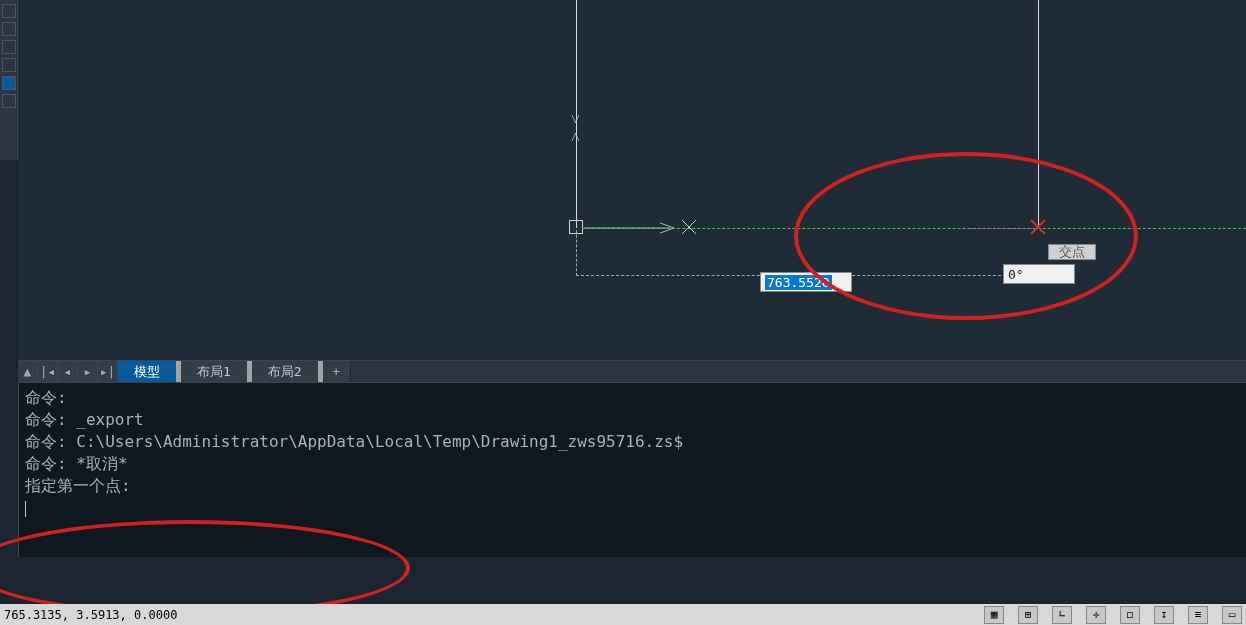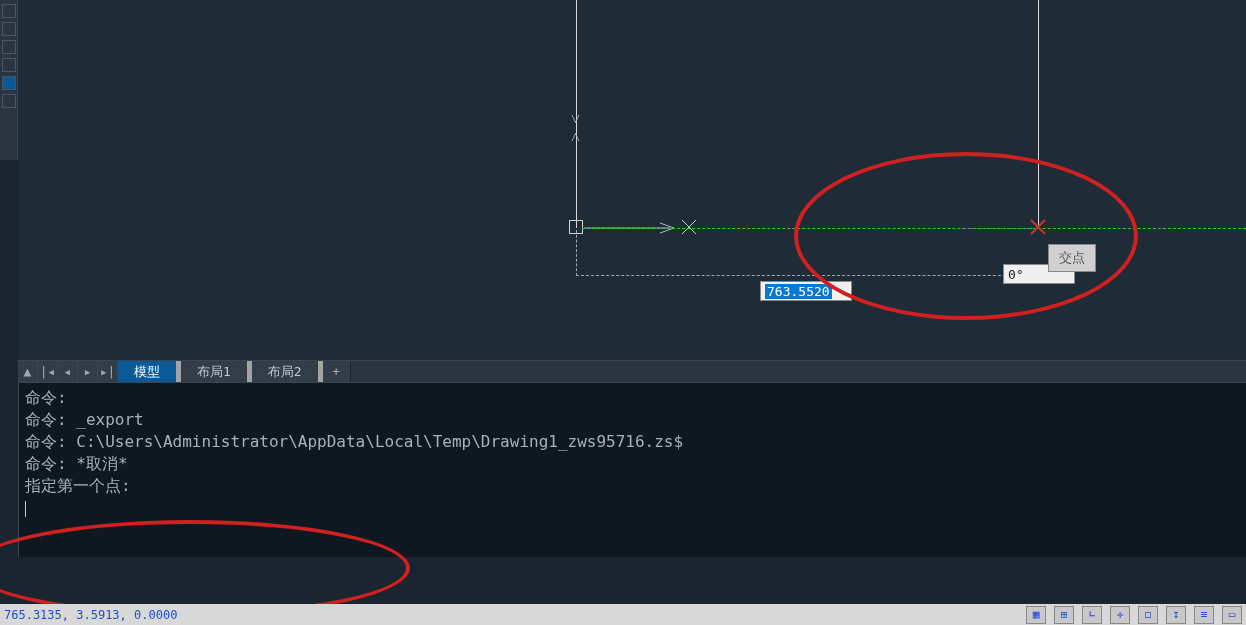--- a/index.html
+++ b/index.html
@@ -83,21 +83,21 @@
     color: #ffffff;
     padding: 0 2px;
   }
   .snap-tooltip {
     position: absolute;
     background: #d0d0d0;
     color: #555;
     border: 1px solid #888;
     font-size: 13px;
     padding: 2px 10px;
-    height: 28px;
+    height: 16px;
     display: flex;
     align-items: center;
   }
   .red-ellipse {
     position: absolute;
     border: 4px solid #d02020;
     border-radius: 50%;
     pointer-events: none;
   }
   
@@ -159,26 +159,26 @@
     width: 1px; height: 16px;
     background: #c0c8d0;
     vertical-align: middle;
   }
   
   .status-bar {
     position: absolute;
     left: 0; right: 0; bottom: 0;
     height: 21px;
     background: #d8d8d8;
-    color: #1d4ed8;
+    color: #000000;
     font-size: 12px;
     display: flex;
     align-items: center;
     padding: 0 4px;
-    gap: 8px;
+    gap: 14px;
     overflow: hidden;
   }
   .status-bar .coords { font-family: monospace; }
   .status-bar .sep { flex: 1; }
   .status-bar .sbtn {
     width: 20px; height: 18px;
     border: 1px solid #888;
     display: flex; align-items: center; justify-content: center;
     background: #c8c8c8;
     font-size: 11px;
@@ -223,21 +223,21 @@
   </svg>
 
   <svg class="xmark xmark-red" style="position:absolute; left:1012px; top:219px; width:16px; height:16px;">
     <line x1="1" y1="1" x2="15" y2="15" stroke="#d03030" stroke-width="2"></line>
     <line x1="15" y1="1" x2="1" y2="15" stroke="#d03030" stroke-width="2"></line>
   </svg>
 
   <div class="hline-dash" style="left:558px; top:275px; width:460px;"></div>
   <div class="vline" style="left:558px; top:230px; height:46px; border-left:1px dashed #a0a8b0;"></div>
 
-  <div class="input-box" style="left:742px; top:281px; width:92px;">
+  <div class="input-box" style="left:742px; top:272px; width:92px;">
     <span class="val-selected">763.5520</span>
   </div>
 
   <div class="input-box" style="left:985px; top:264px; width:72px;">
     <span>0°</span>
   </div>
 
   <div class="snap-tooltip" style="left:1030px; top:244px;">
     <span>交点</span>
   </div>

